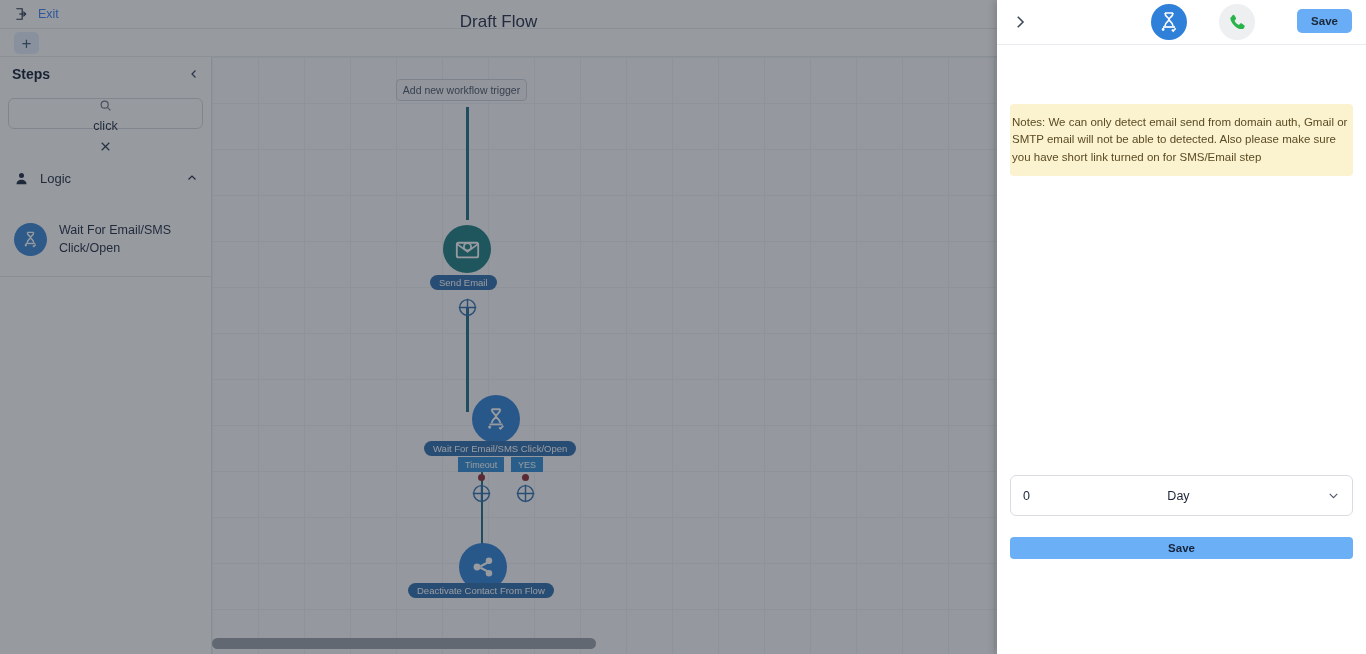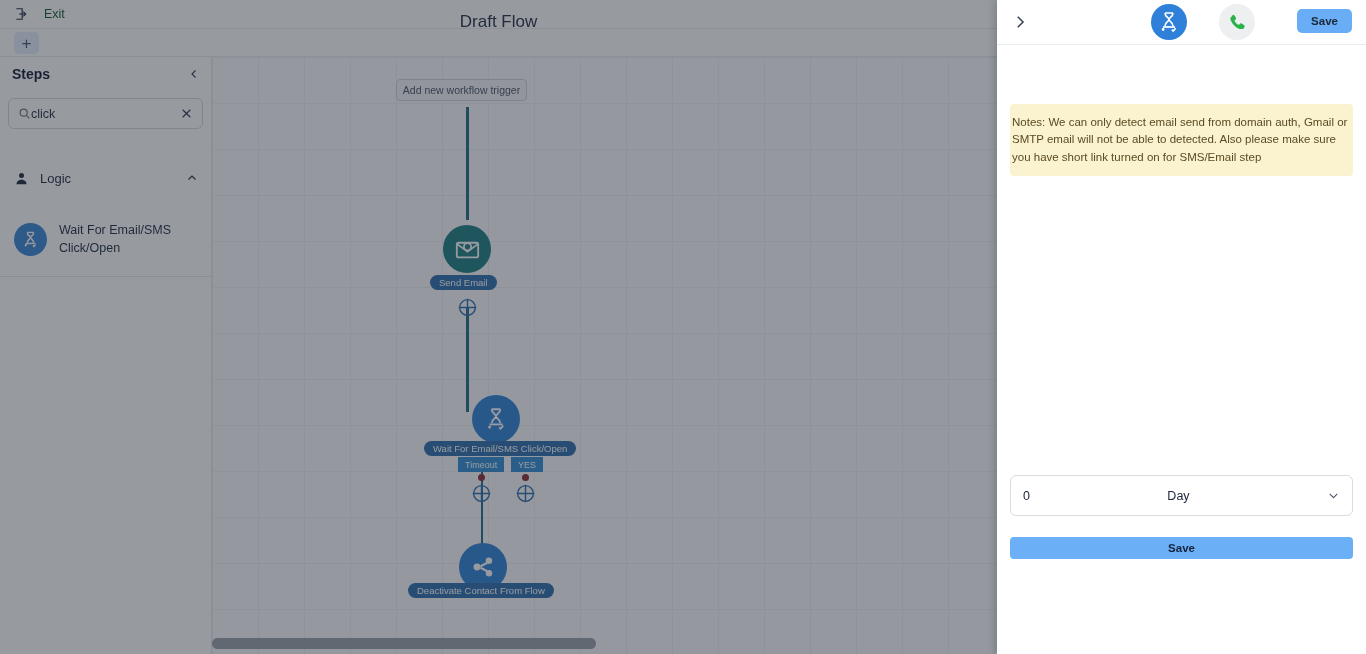--- a/index.html
+++ b/index.html
@@ -16,22 +16,22 @@
     position:absolute; left:0; top:0; width:997px; height:654px;
     background:#fdfdfe;
     overflow:hidden;
   }
   .topbar {
     position:absolute; left:0; top:0; width:997px; height:29px;
     background:#ffffff; border-bottom:1px solid #e8eaee;
   }
   .exit {
     position:absolute; left:14px; top:4px; height:20px;
-    display:flex; align-items:center; gap:16px;
-    font-size:12.5px; color:#14532d; cursor:pointer;
+    display:flex; align-items:center; gap:10px;
+    font-size:12.5px; color:#3b82f6; cursor:pointer;
   }
   .exit-ico { width:14px; height:14px; display:block; }
   .flow-title {
     position:absolute; left:0; top:12px; width:997px; text-align:center;
     font-size:17px; color:#243049;
   }
   .plusbar {
     position:absolute; left:0; top:29px; width:997px; height:28px;
     background:#ffffff; border-bottom:1px solid #e8eaee;
   }
@@ -49,21 +49,21 @@
   }
   .steps-head {
     position:absolute; left:0; top:0; width:212px; height:34px;
     display:flex; align-items:center; padding:0 12px;gap:44px;
   }
   .steps-title { font-size:14px; font-weight:bold; color:#0f1c33; flex:1; }
   .collapse-ico { width:12px; height:12px; color:#31405c; cursor:pointer; }
   .search-wrap {
     position:absolute; left:8px; top:41px; width:195px; height:31px;
     border:1px solid #d6d9df; border-radius:6px; background:#fff;
-    display:flex; align-items:center; padding:12px 9px; 
+    display:flex; align-items:center; padding:0 9px; gap:7px;flex-direction:column;
   }
   .search-ico { width:13px; height:13px; color:#6d7684; flex:none; }
   .search-val { flex:1; font-size:12.5px; color:#1e2a3f; }
   .clear-ico { width:13px; height:13px; color:#2c3a52; cursor:pointer; flex:none; }
 
   .group-row {
     position:absolute; left:0; top:100px; width:212px; height:42px;
     display:flex; align-items:center; padding:0 14px; gap:11px; cursor:pointer;
   }
   .grp-ico { width:15px; height:15px; color:#1d2a40; flex:none; }

